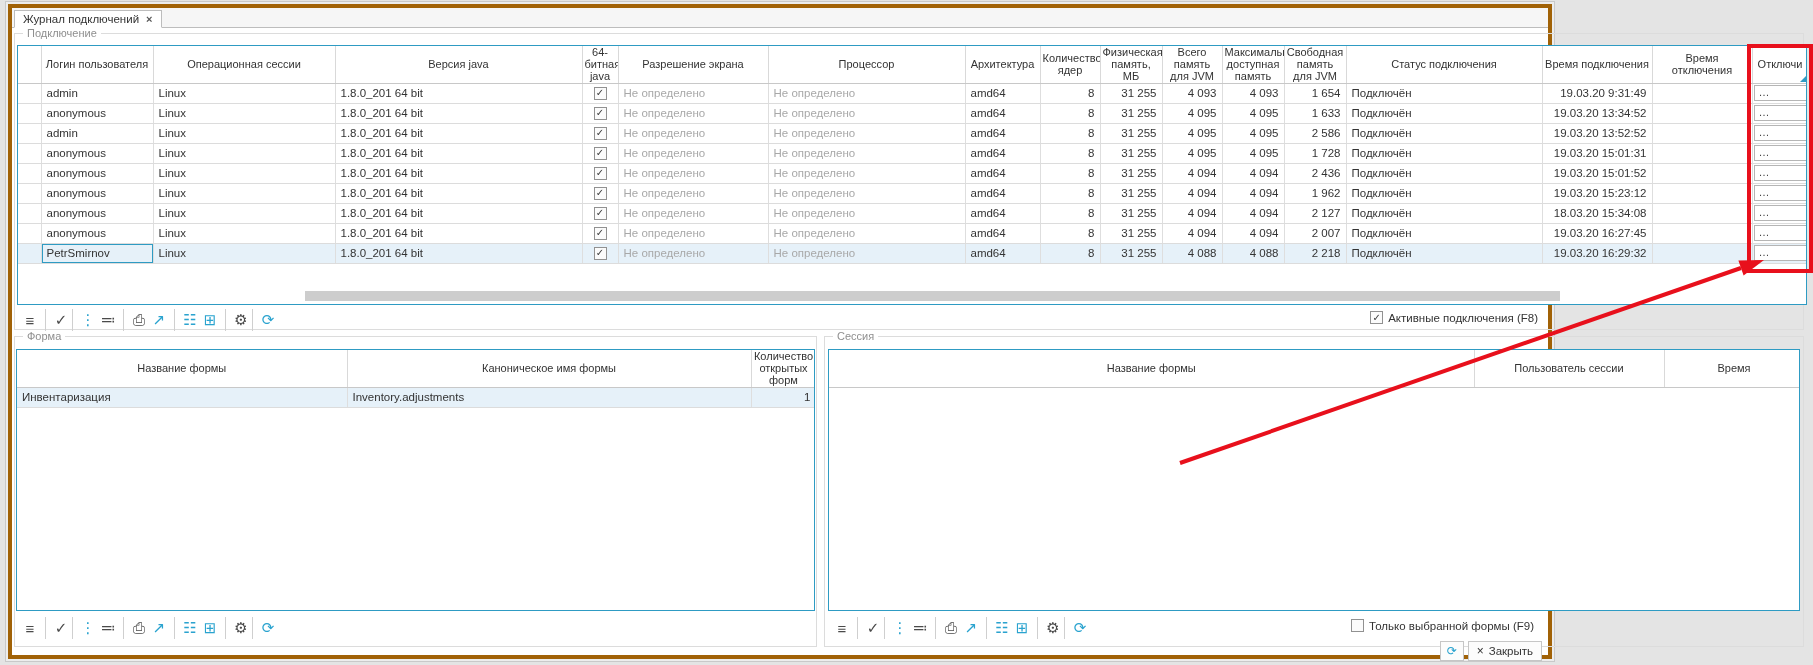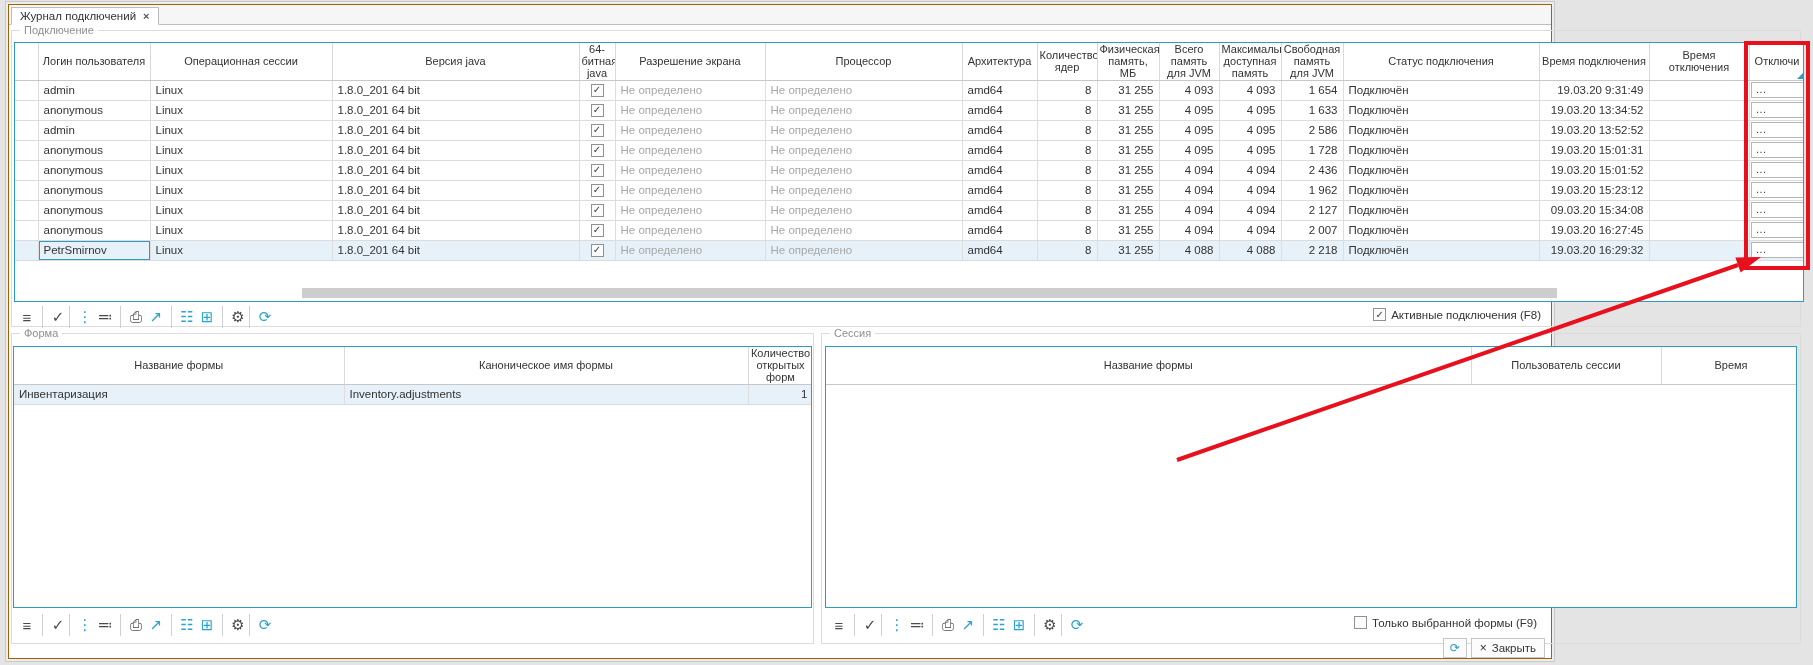--- a/index.html
+++ b/index.html
@@ -5,21 +5,21 @@
   * { box-sizing: border-box; }
   html,body { margin:0; padding:0; }
   body {
     width:1813px; height:665px; position:relative; overflow:hidden;
     background:#e4e4e4;
     font-family:"Liberation Sans","DejaVu Sans",sans-serif;
     color:#333; font-size:11.5px;
   }
   .app {
     position:absolute; left:8px; top:4px; width:1544px; height:655px;
-    background:#fff; border:1px solid #a16207;
+    background:#fff; border:4px solid #a16207;
     box-shadow:0 0 0 2px #ededed, 0 0 0 3px #c9c9c9;
   }
   
   .tabbar { position:absolute; left:0; top:0; width:100%; height:20px;
     background:#f6f6f6; border-bottom:1px solid #bdbdbd; }
   .tab { position:absolute; left:2px; top:2px; height:18px;
     display:inline-flex; align-items:center; gap:7px; padding:0 8px;
     background:#fff; border:1px solid #bdbdbd; border-bottom:1px solid #fff; }
   .tab-close { font-size:11px; color:#555; font-weight:bold; line-height:1; cursor:pointer; }
   
@@ -313,21 +313,21 @@
             </td>
           <td class="muted">Не определено</td>
           <td class="muted">Не определено</td>
           <td>amd64</td>
           <td class="r">8</td>
           <td class="r">31 255</td>
           <td class="r">4 094</td>
           <td class="r">4 094</td>
           <td class="r">2 127</td>
           <td>Подключён</td>
-          <td class="r">09.03.20 15:34:08</td>
+          <td class="r">18.03.20 15:34:08</td>
           <td></td>
           <td style="padding:0">
               <span class="dots">…</span>
             </td>
         </tr>
           <tr>
           <td class="c-sel"></td>
           <td class="c-login">anonymous</td>
           <td>Linux</td>
           <td>1.8.0_201 64 bit</td>

